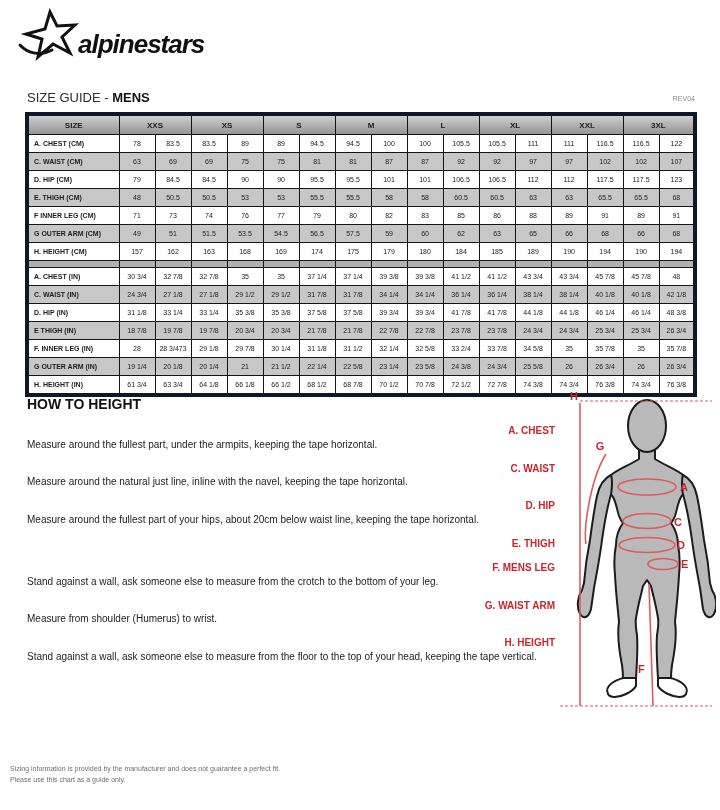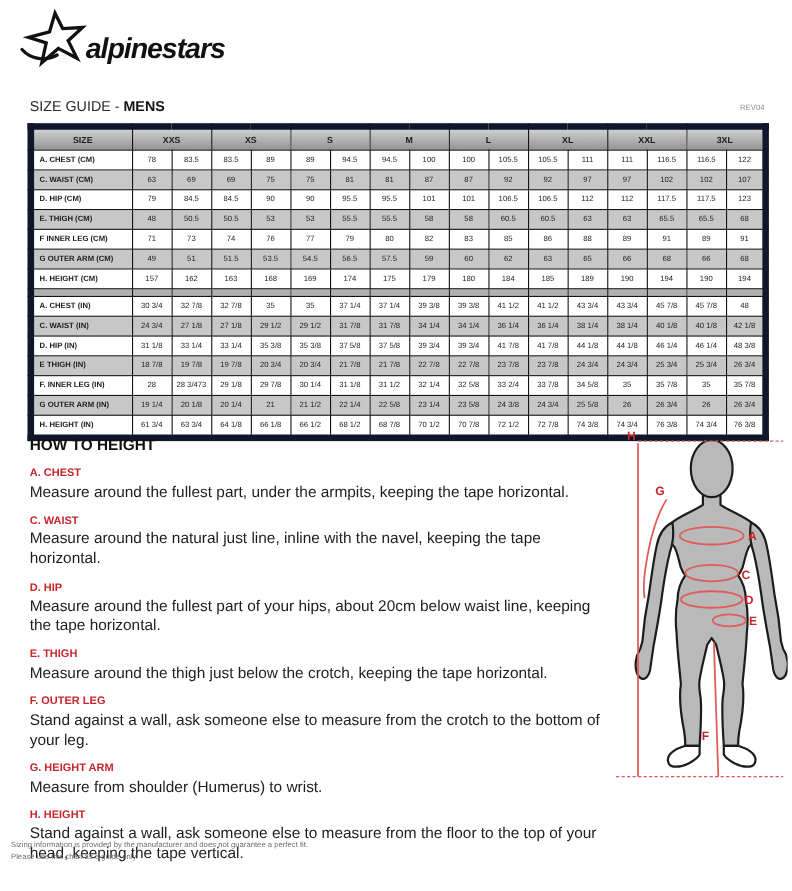--- a/index.html
+++ b/index.html
@@ -7,33 +7,33 @@
 
   
   .logo{position:absolute;left:14px;top:8px;width:200px;height:58px;}
   .title-row{position:absolute;left:27px;top:88px;width:668px;}
   .page-title{font-size:13px;color:#2b2b2b;}
   .page-title .bold{font-weight:700;color:#111;}
   .rev{position:absolute;right:25px;top:95px;font-size:7px;color:#8d8d8d;}
 
   
   .size-table-wrap{position:absolute;left:25px;top:112px;width:670px;}
-  table.size-table{border-collapse:collapse;table-layout:fixed;width:670px;border:6px solid #0f172a;}
+  table.size-table{border-collapse:collapse;table-layout:fixed;width:670px;border:4px solid #0f172a;}
   table.size-table th,table.size-table td{border:1px solid #141414;font-size:7px;padding:0;height:17px;text-align:center;color:#1c1c1c;overflow:hidden;white-space:nowrap;}
   table.size-table thead th{background:linear-gradient(#cfcfcf,#949494);font-weight:700;font-size:8px;height:18px;}
   table.size-table th.rowlabel{text-align:left;padding-left:5px;font-weight:700;}
   tr.zebra td,tr.zebra th{background:#c7c7c7;}
   tr.sep td{height:6px;background:#b0b0b0;padding:0;line-height:0;}
 
   
   .howto{position:absolute;left:27px;top:396px;width:528px;}
   .howto h2{margin:0 0 12px 0;font-size:14px;font-weight:700;color:#111;}
   .howto .item{margin-bottom:11px;}
-  .howto .item h3{margin:0;font-size:10px;font-weight:700;color:#c9252d;line-height:1.35;}
-  .howto .item p{margin:0;font-size:14px;color:#1d1d1d;line-height:1.3;}
+  .howto .item h3{margin:0;font-size:10px;font-weight:700;color:#c9252d;line-height:1.35;text-align:right;}
+  .howto .item p{margin:0;font-size:10px;color:#1d1d1d;line-height:1.3;}
 
   
   .figure{position:absolute;left:556px;top:390px;width:160px;height:326px;}
   .figure svg{display:block;}
   .fig-letter{font-weight:700;font-size:11px;fill:#c9252d;font-family:"Liberation Sans",sans-serif;}
 
   
   .footer{position:absolute;left:10px;top:764px;font-size:7px;color:#6e6e6e;line-height:1.55;}
 </style>
 </head>
@@ -388,28 +388,27 @@
       <div class="item">
         <h3>C. WAIST</h3>
         <p>Measure around the natural just line, inline with the navel, keeping the tape horizontal.</p>
       </div>
       <div class="item">
         <h3>D. HIP</h3>
         <p>Measure around the fullest part of your hips, about 20cm below waist line, keeping the tape horizontal.</p>
       </div>
       <div class="item">
         <h3>E. THIGH</h3>
-        <p>Measure around the thigh just below the crotch, keeping the tape horizontal.</p>
-      </div>
-      <div class="item">
-        <h3>F. OUTER LEG</h3>
+      </div>
+      <div class="item">
+        <h3>F. MENS LEG</h3>
         <p>Stand against a wall, ask someone else to measure from the crotch to the bottom of your leg.</p>
       </div>
       <div class="item">
-        <h3>G. HEIGHT ARM</h3>
+        <h3>G. WAIST ARM</h3>
         <p>Measure from shoulder (Humerus) to wrist.</p>
       </div>
       <div class="item">
         <h3>H. HEIGHT</h3>
         <p>Stand against a wall, ask someone else to measure from the floor to the top of your head, keeping the tape vertical.</p>
       </div>
     </div>
 </div>
 
 <div class="figure">

